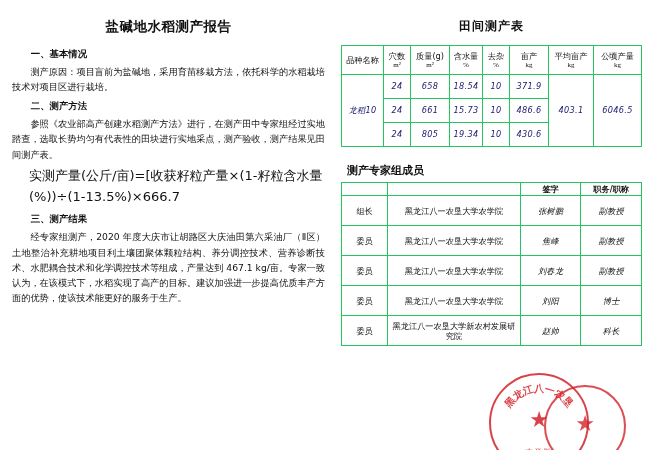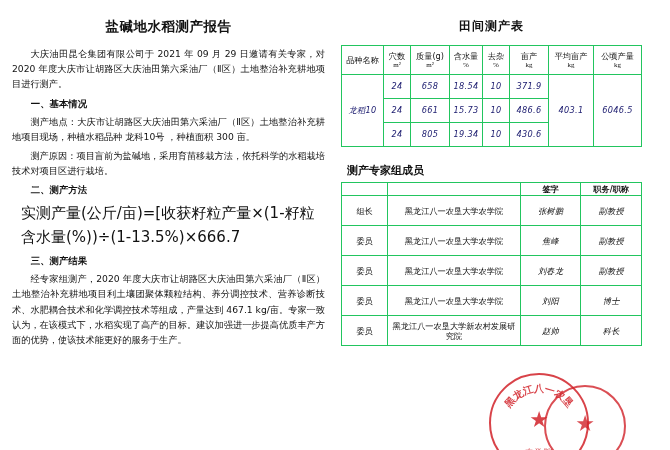--- a/index.html
+++ b/index.html
@@ -50,23 +50,23 @@
     text-indent: 2em;
   }
   .section-head {
     font-size: 9.4px;
     line-height: 1.7;
     margin: 3px 0 2px 0;
     text-indent: 2em;
     font-family: "DejaVu Sans", sans-serif;
   }
   .formula {
-    font-size: 15px;
+    font-size: 13px;
     line-height: 1.6;
-    margin: 3px 0 4px 9px;
+    margin: 3px 0 4px 17px;
     font-family: "DejaVu Sans", sans-serif;
   }
   .b { font-weight: bold; }
 
   
   .right-col {
     width: 335px;
     box-sizing: border-box;
     padding: 14px 28px 6px 6px;
     position: relative;
@@ -194,27 +194,26 @@
 </style>
 </head>
 <body>
 
 <div id="page">
 
   <div class="left-col">
 
     <div class="report-title">盐碱地水稻测产报告</div>
 
-    <p class="para indent">大庆油田昆仑集团有限公司于 2021 年 09 月 29 日邀请有关专家，对 2020 年度大庆市让胡路区大庆油田第六采油厂（Ⅱ区）土地整治补充耕地项目进行测产。</p>
 
     <div class="section-head b">一、基本情况</div>
-    <p class="para indent">测产地点：大庆市让胡路区大庆油田第六采油厂（Ⅱ区）土地整治补充耕地项目现场，种植水稻品种 龙科10号 ，种植面积 300 亩。</p>
     <p class="para indent">测产原因：项目盲前为盐碱地，采用育苗移栽方法，依托科学的水稻栽培技术对项目区进行栽培。</p>
 
     <div class="section-head b">二、测产方法</div>
+    <p class="para indent">参照《农业部高产创建水稻测产方法》进行，在测产田中专家组经过实地踏查，选取长势均匀有代表性的田块进行实地采点，测产验收，测产结果见田间测产表。</p>
 
     <p class="formula">实测产量(公斤/亩)=[收获籽粒产量×(1-籽粒含水量(%))÷(1-13.5%)×666.7</p>
 
     <div class="section-head b">三、测产结果</div>
     <p class="para indent">经专家组测产，2020 年度大庆市让胡路区大庆油田第六采油厂（Ⅱ区）土地整治补充耕地项目利土壤团聚体颗粒结构、养分调控技术、营养诊断技术、水肥耦合技术和化学调控技术等组成，产量达到 467.1 kg/亩。专家一致认为，在该模式下，水稻实现了高产的目标。建议加强进一步提高优质丰产方面的优势，使该技术能更好的服务于生产。</p>
 
   </div>
 
   <div class="right-col">
 

